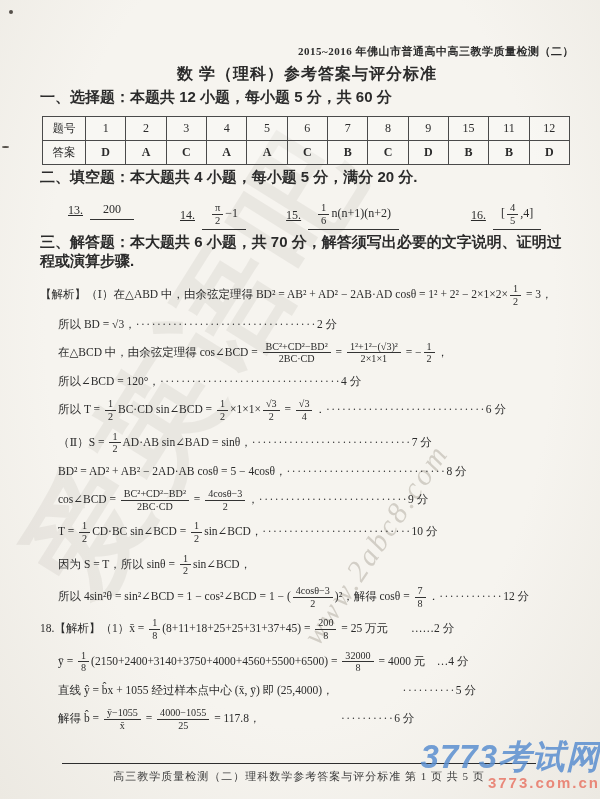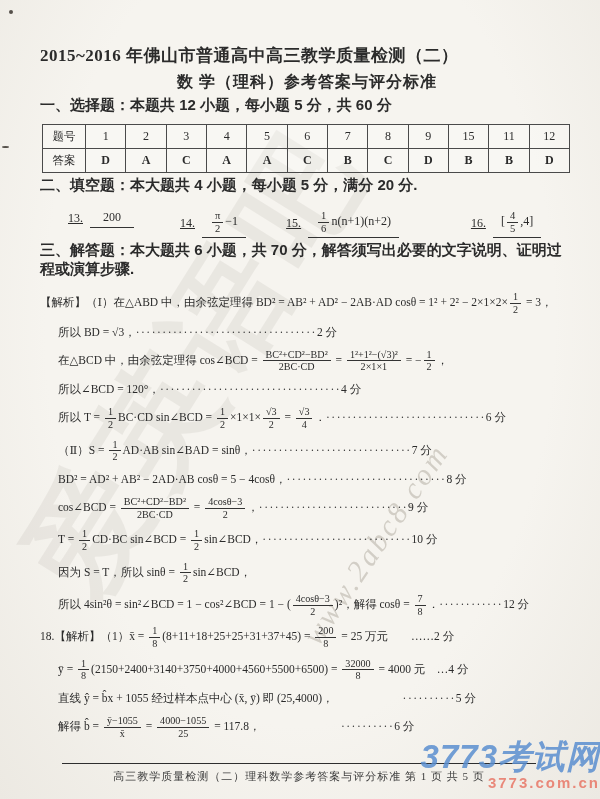--- a/index.html
+++ b/index.html
@@ -1,21 +1,21 @@
 <!DOCTYPE html>
 <html><head>
 <meta charset="utf-8">
 <style>
   html,body{margin:0;padding:0;}
   .page{position:relative;width:600px;height:799px;overflow:hidden;
     background:radial-gradient(ellipse at 50% 40%, #f6f4ef 60%, #ece9e2 100%);
     font-family:"Liberation Serif","DejaVu Serif",serif;color:#2b2b2b;}
   .content{position:absolute;inset:0;padding:44px 26px 0 40px;}
-  .title1{text-align:left;font-family:"Liberation Serif","DejaVu Serif",serif;
-    font-weight:bold;font-size:17px;letter-spacing:.5px;}
+  .title1{text-align:right;font-family:"Liberation Serif","DejaVu Serif",serif;
+    font-weight:bold;font-size:11px;letter-spacing:.5px;}
   .title2{text-align:center;font-weight:bold;font-size:16px;margin-top:5px;letter-spacing:1px;}
   .sec-head{font-weight:bold;font-size:15px;margin-top:3px;
     font-family:"Liberation Sans","DejaVu Sans",sans-serif;}
   table.choice{border-collapse:collapse;margin:9px 0 0 2px;width:528px;table-layout:fixed;}
   table.choice td{border:1.2px solid #4a4a4a;text-align:center;font-size:12px;
     height:23px;padding:0;background:rgba(255,255,255,.25);margin-top:36px;}
   table.choice td.lab{font-family:"Liberation Sans","DejaVu Sans",sans-serif;font-size:11.5px;width:42px;}
   table.choice td.ansv{font-weight:bold;}
   .blanks-row{display:flex;align-items:flex-start;margin:14px 0 0 14px;gap:0;}
   .blank-item{display:flex;align-items:center;font-size:12px;}

